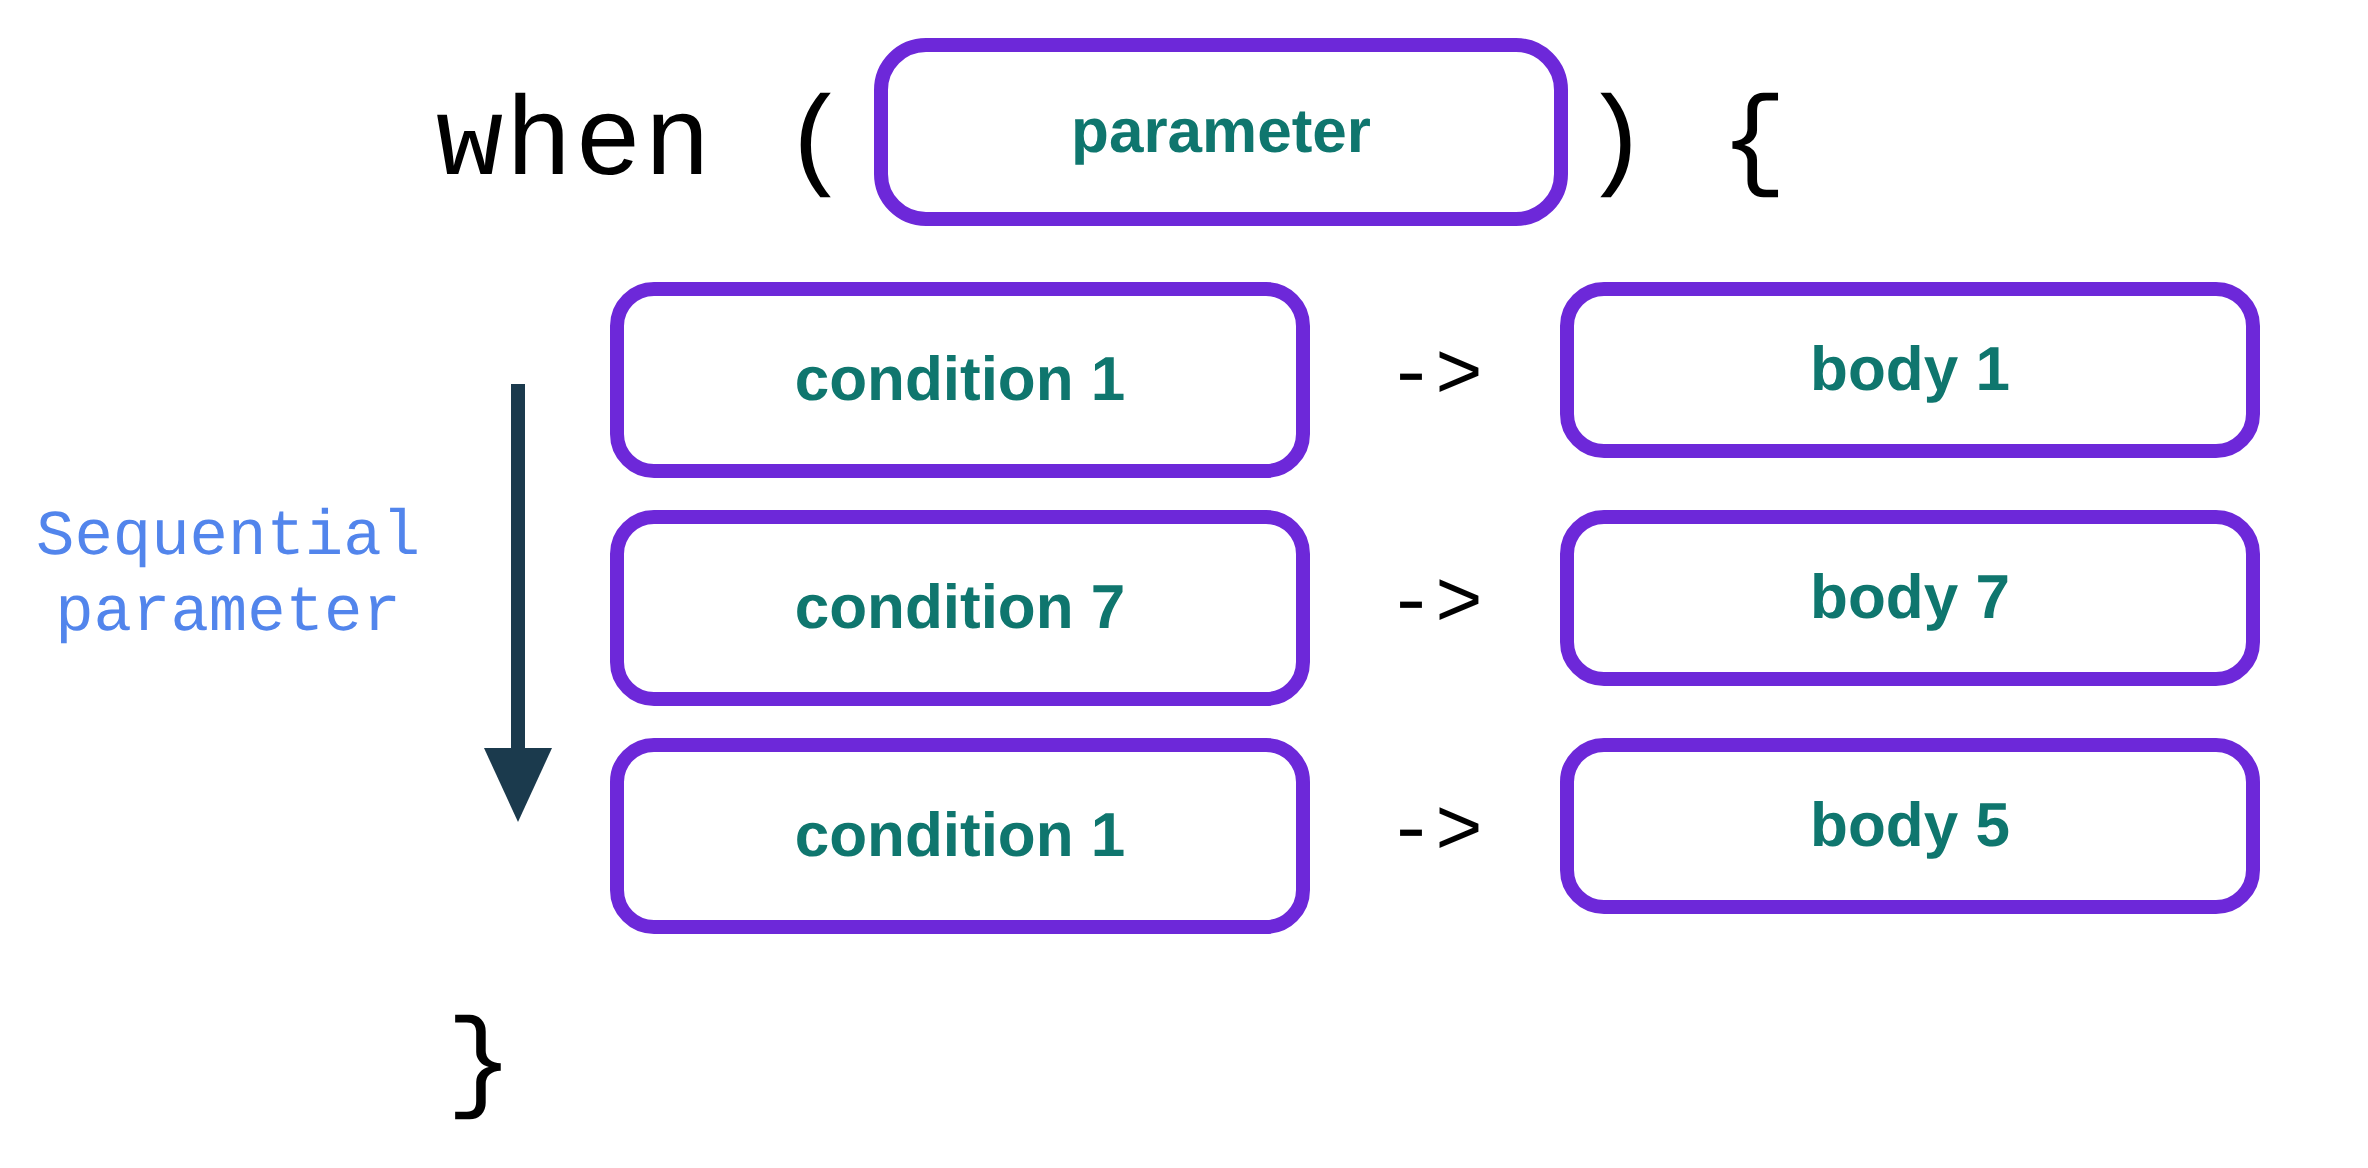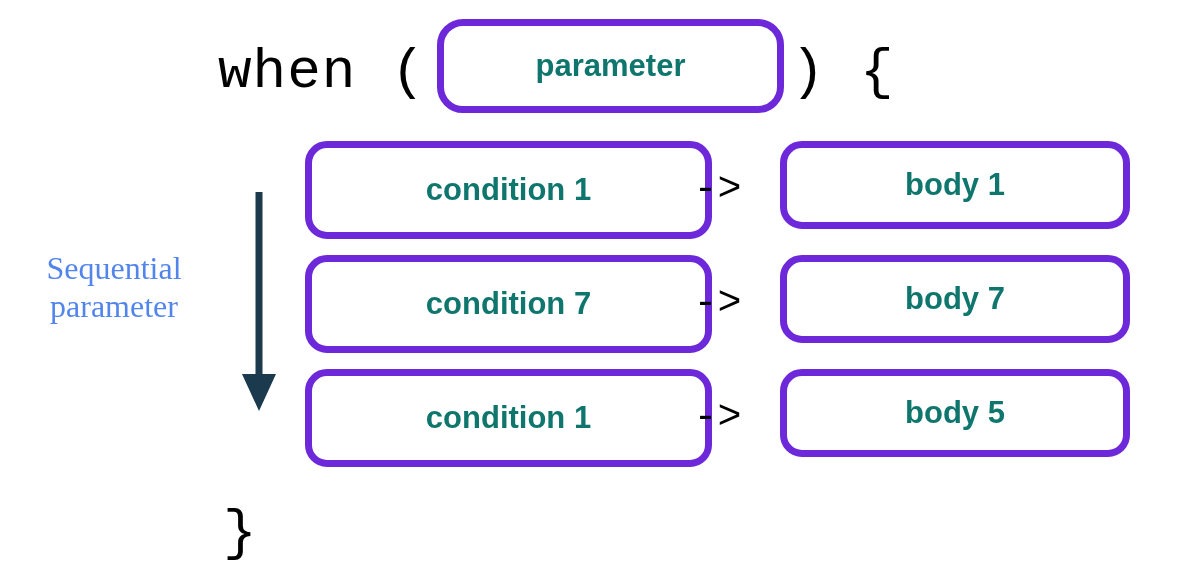--- a/index.html
+++ b/index.html
@@ -54,21 +54,21 @@
   #node-parameter {
     left: 437px;
     top: 19px;
     width: 347px;
     height: 94px;
     border-radius: 26px;
   }
 
   .cond-box {
     left: 305px;
-    width: 407px;
+    width: 350px;
     height: 98px;
   }
   .body-box {
     left: 780px;
     width: 350px;
     height: 88px;
   }
   .row-1 { top: 141px; }
   .row-2 { top: 255px; }
   .row-3 { top: 369px; }
@@ -90,21 +90,21 @@
   }
 
   
   #seq-label {
     position: absolute;
     left: 0px;
     top: 250px;
     width: 228px;
     text-align: center;
     color: #5285ec;
-    font-family: Liberation Serif, serif;
+    font-family: Liberation Mono, monospace;
     font-size: 32px;
     font-weight: 400;
     line-height: 1.18;
   }
 
   
   #down-arrow {
     position: absolute;
     left: 236px;
     top: 192px;

